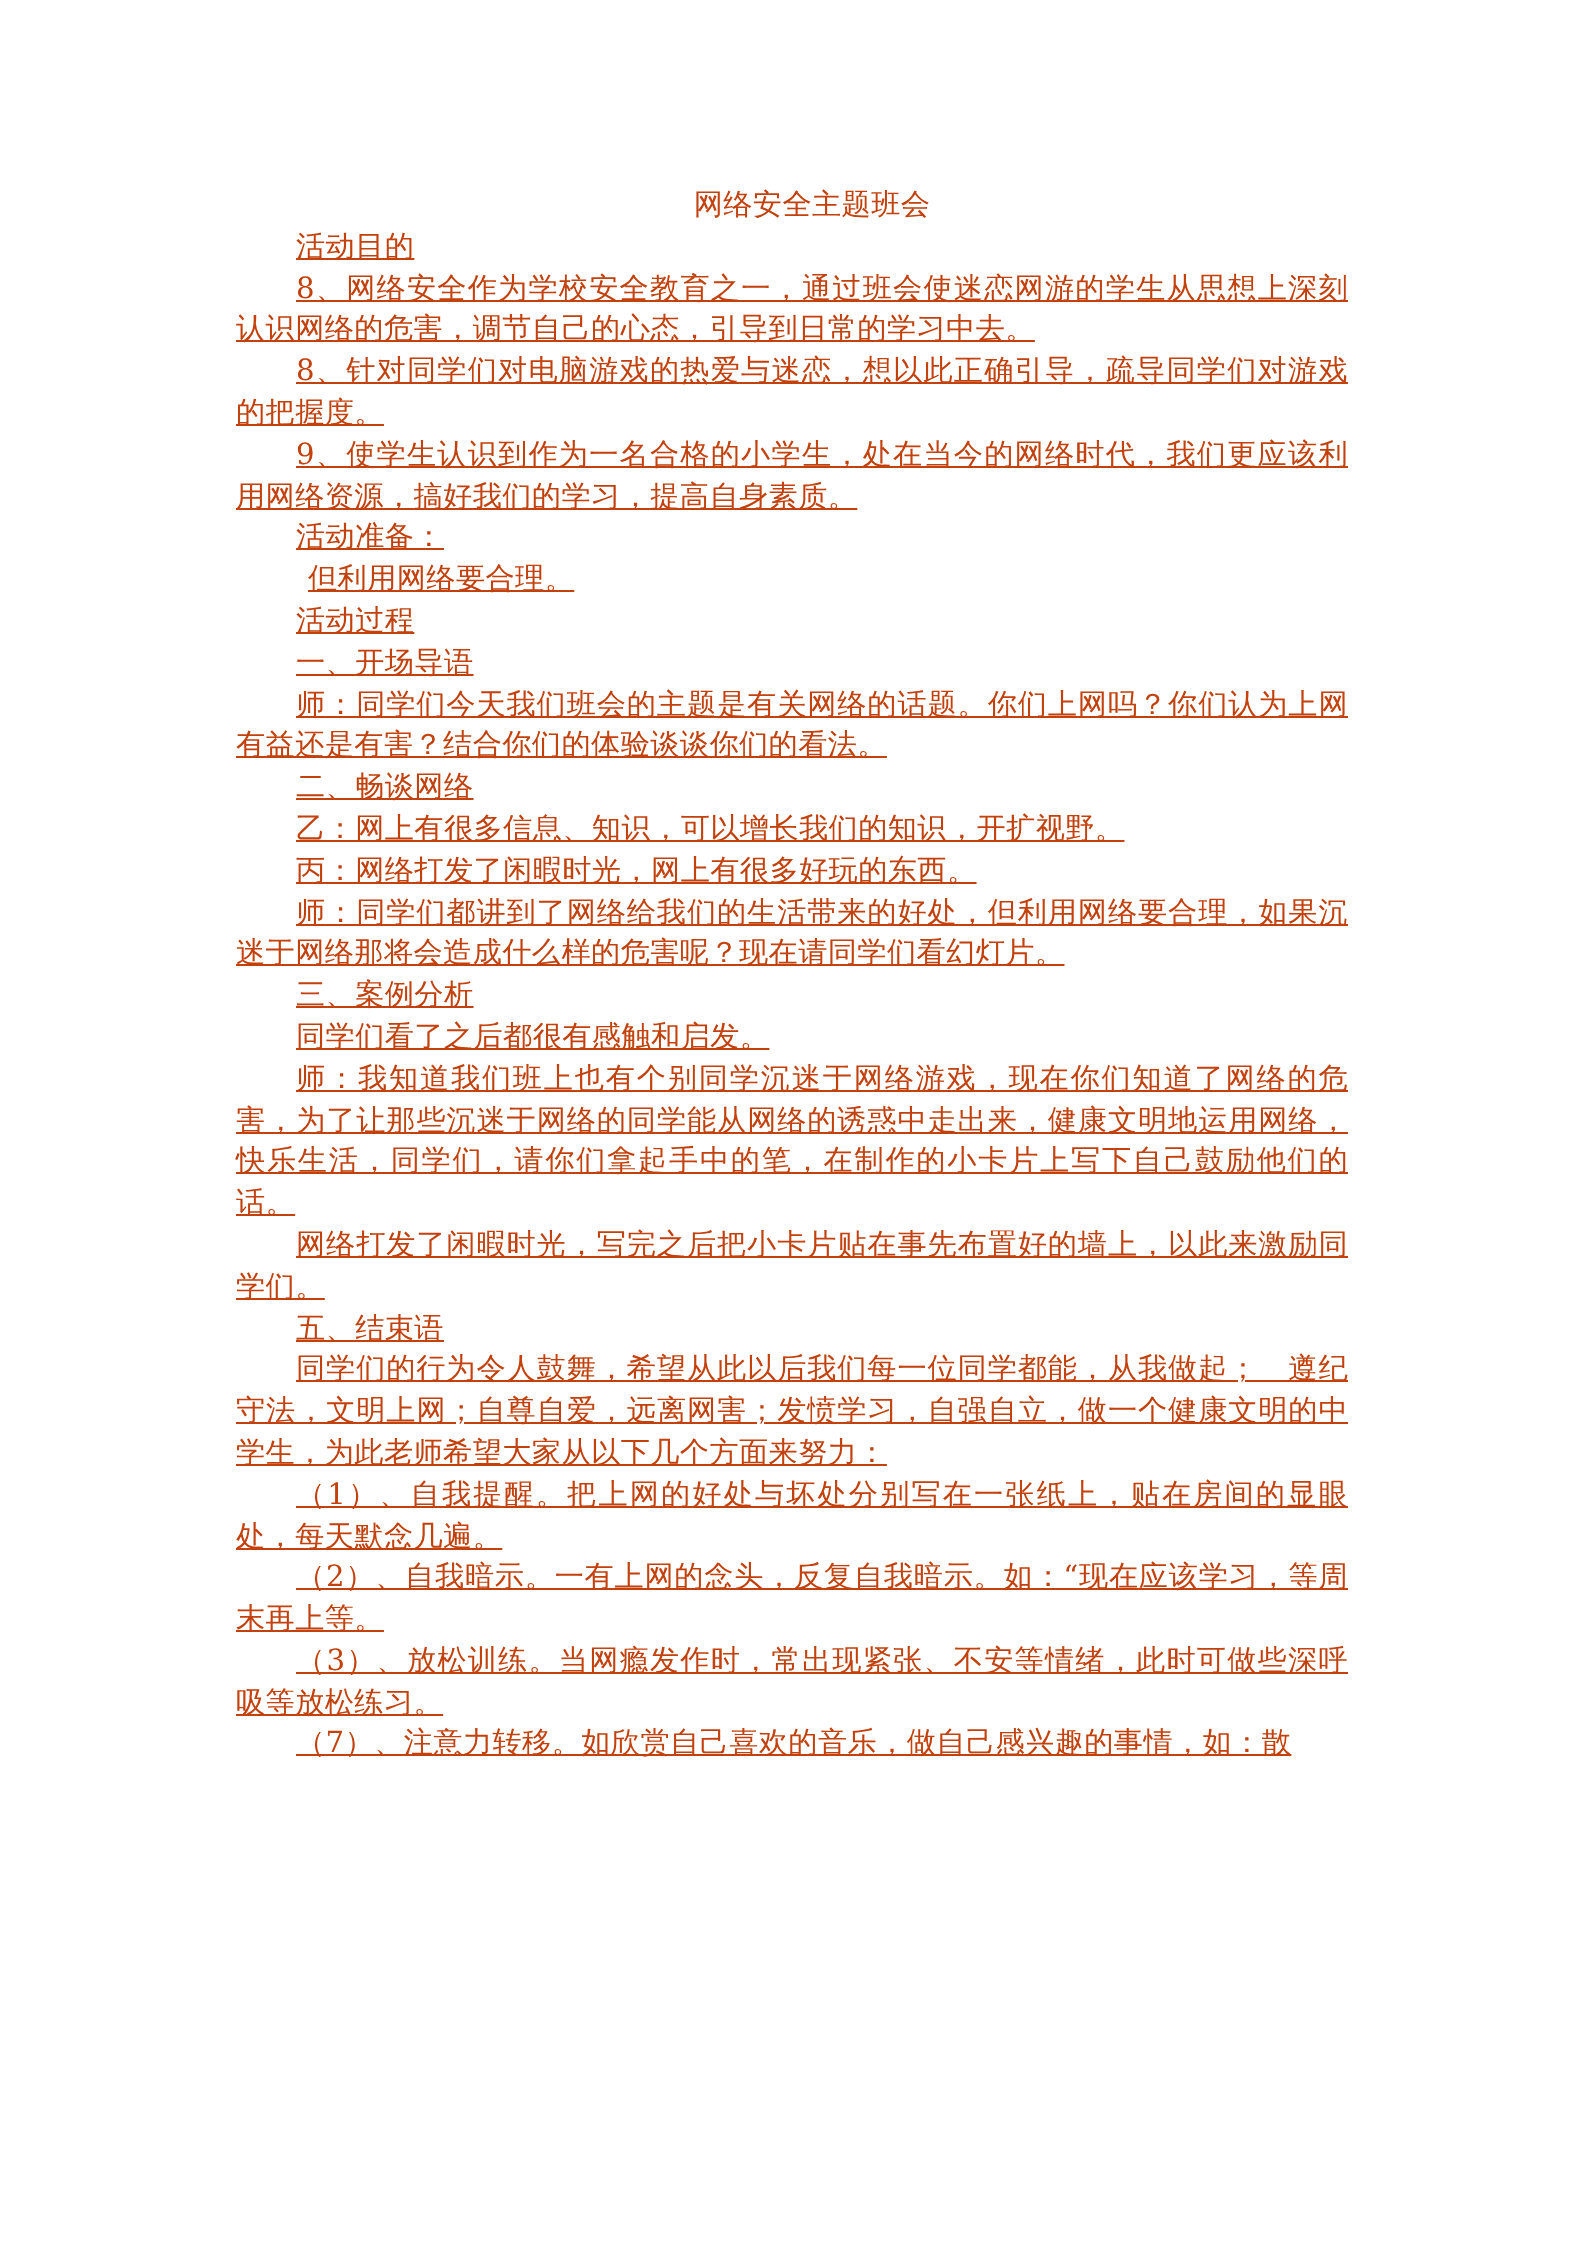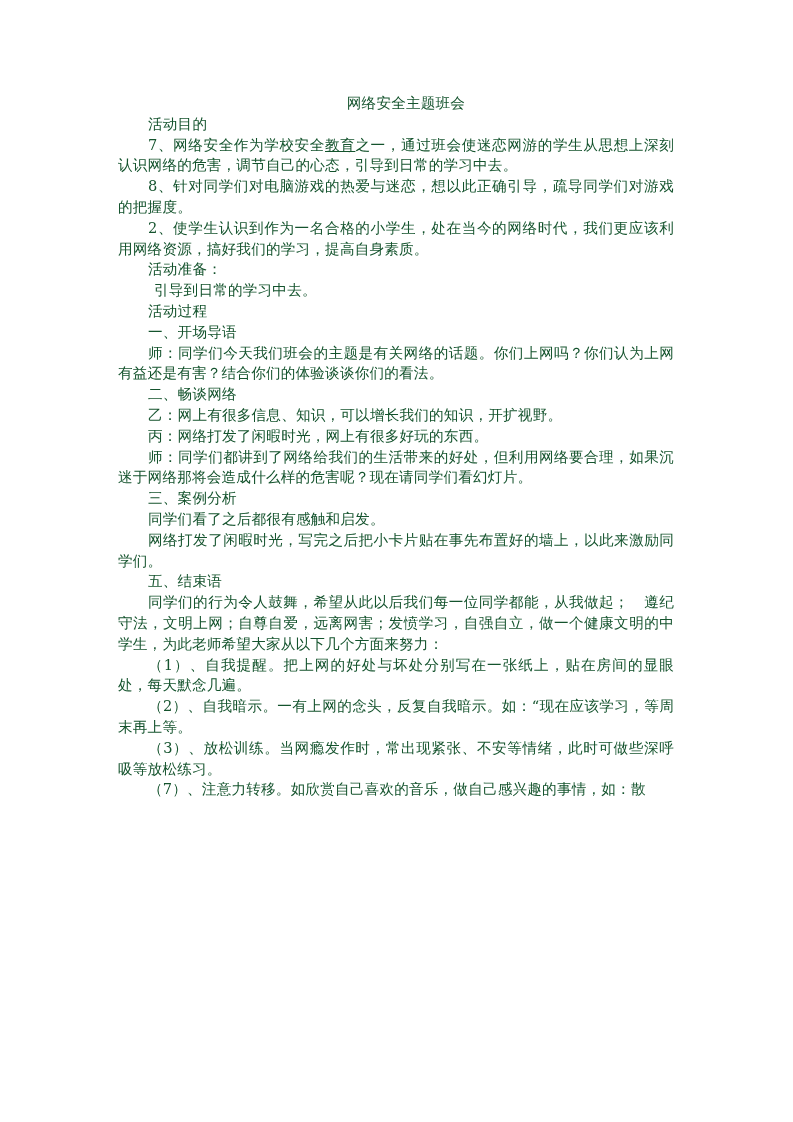--- a/index.html
+++ b/index.html
@@ -1,47 +1,48 @@
 <!DOCTYPE html>
 <html><head>
 <meta charset="utf-8">
 <style>
   html, body { margin: 0; padding: 0; background: #ffffff; }
   body { width: 793px; height: 1122px; position: relative; overflow: hidden; }
   .page {
     position: absolute; left: 118px; top: 93px; width: 556px;
     font-family: "DejaVu Serif", "Liberation Serif", serif;
-    font-size: 14.6px; line-height: 20.8px; color: #14532d;
+    font-size: 14.6px; line-height: 20.8px; color: #c2410c;
     letter-spacing: 0.2px;
   }
   .title { text-align: center; padding-left: 20px; }
-  .p { text-indent: 30px; text-align: justify; margin: 0; }
+  .p { text-indent: 30px; text-align: justify; margin: 0; text-decoration: underline; }
   .p.extra { text-indent: 36px; }
   .u { text-decoration: underline; }
 </style>
 </head>
 <body>
 
 <div class="page">
   <div class="title">网络安全主题班会</div>
   <p class="p">活动目的</p>
-  <p class="p"><span>7、网络安全作为学校安全</span><span class="u">教育</span><span>之一，通过班会使迷恋网游的学生从思想上深刻认识网络的危害，调节自己的心态，引导到日常的学习中去。</span></p>
+  <p class="p"><span>8、网络安全作为学校安全</span><span class="u">教育</span><span>之一，通过班会使迷恋网游的学生从思想上深刻认识网络的危害，调节自己的心态，引导到日常的学习中去。</span></p>
   <p class="p">8、针对同学们对电脑游戏的热爱与迷恋，想以此正确引导，疏导同学们对游戏的把握度。</p>
-  <p class="p">2、使学生认识到作为一名合格的小学生，处在当今的网络时代，我们更应该利用网络资源，搞好我们的学习，提高自身素质。</p>
+  <p class="p">9、使学生认识到作为一名合格的小学生，处在当今的网络时代，我们更应该利用网络资源，搞好我们的学习，提高自身素质。</p>
   <p class="p">活动准备：</p>
-  <p class="p extra">引导到日常的学习中去。</p>
+  <p class="p extra">但利用网络要合理。</p>
   <p class="p">活动过程</p>
   <p class="p">一、开场导语</p>
   <p class="p">师：同学们今天我们班会的主题是有关网络的话题。你们上网吗？你们认为上网有益还是有害？结合你们的体验谈谈你们的看法。</p>
   <p class="p">二、畅谈网络</p>
   <p class="p">乙：网上有很多信息、知识，可以增长我们的知识，开扩视野。</p>
   <p class="p">丙：网络打发了闲暇时光，网上有很多好玩的东西。</p>
   <p class="p">师：同学们都讲到了网络给我们的生活带来的好处，但利用网络要合理，如果沉迷于网络那将会造成什么样的危害呢？现在请同学们看幻灯片。</p>
   <p class="p">三、案例分析</p>
   <p class="p">同学们看了之后都很有感触和启发。</p>
+  <p class="p">师：我知道我们班上也有个别同学沉迷于网络游戏，现在你们知道了网络的危害，为了让那些沉迷于网络的同学能从网络的诱惑中走出来，健康文明地运用网络，快乐生活，同学们，请你们拿起手中的笔，在制作的小卡片上写下自己鼓励他们的话。</p>
   <p class="p">网络打发了闲暇时光，写完之后把小卡片贴在事先布置好的墙上，以此来激励同学们。</p>
   <p class="p">五、结束语</p>
   <p class="p">同学们的行为令人鼓舞，希望从此以后我们每一位同学都能，从我做起；　遵纪守法，文明上网；自尊自爱，远离网害；发愤学习，自强自立，做一个健康文明的中学生，为此老师希望大家从以下几个方面来努力：</p>
   <p class="p">（1）、自我提醒。把上网的好处与坏处分别写在一张纸上，贴在房间的显眼处，每天默念几遍。</p>
   <p class="p">（2）、自我暗示。一有上网的念头，反复自我暗示。如：“现在应该学习，等周末再上等。</p>
   <p class="p">（3）、放松训练。当网瘾发作时，常出现紧张、不安等情绪，此时可做些深呼吸等放松练习。</p>
   <p class="p">（7）、注意力转移。如欣赏自己喜欢的音乐，做自己感兴趣的事情，如：散</p>
 </div>
 
 </body></html>

